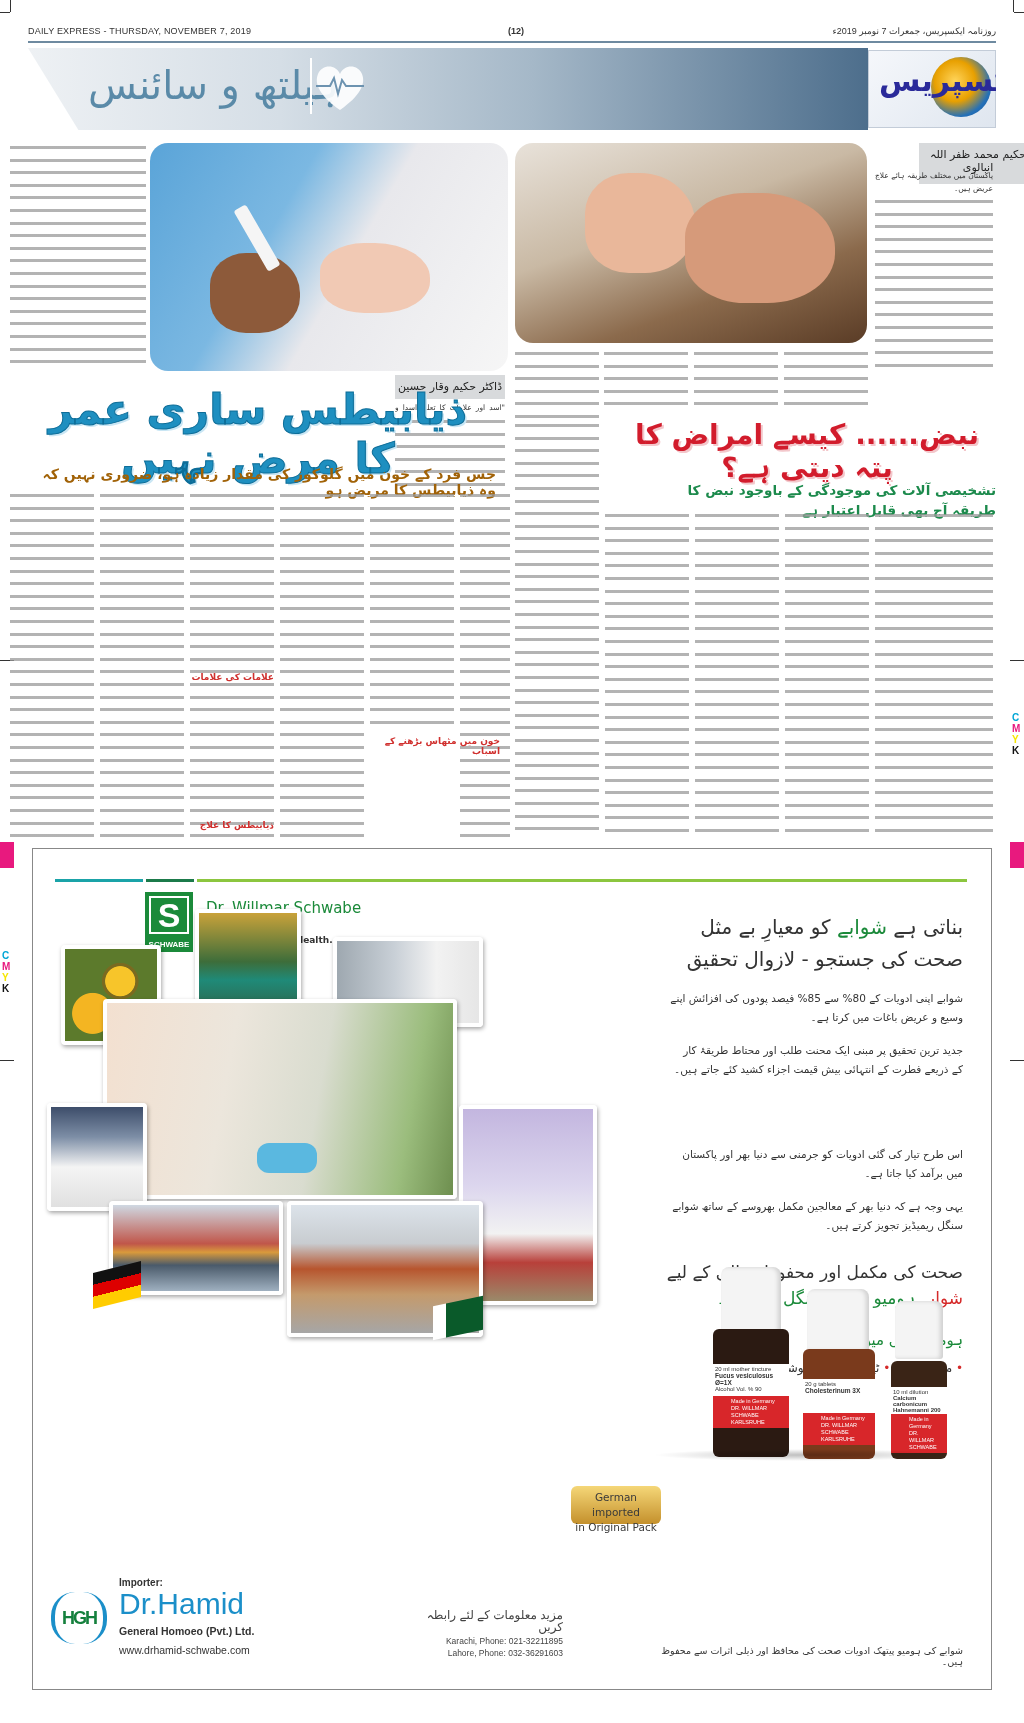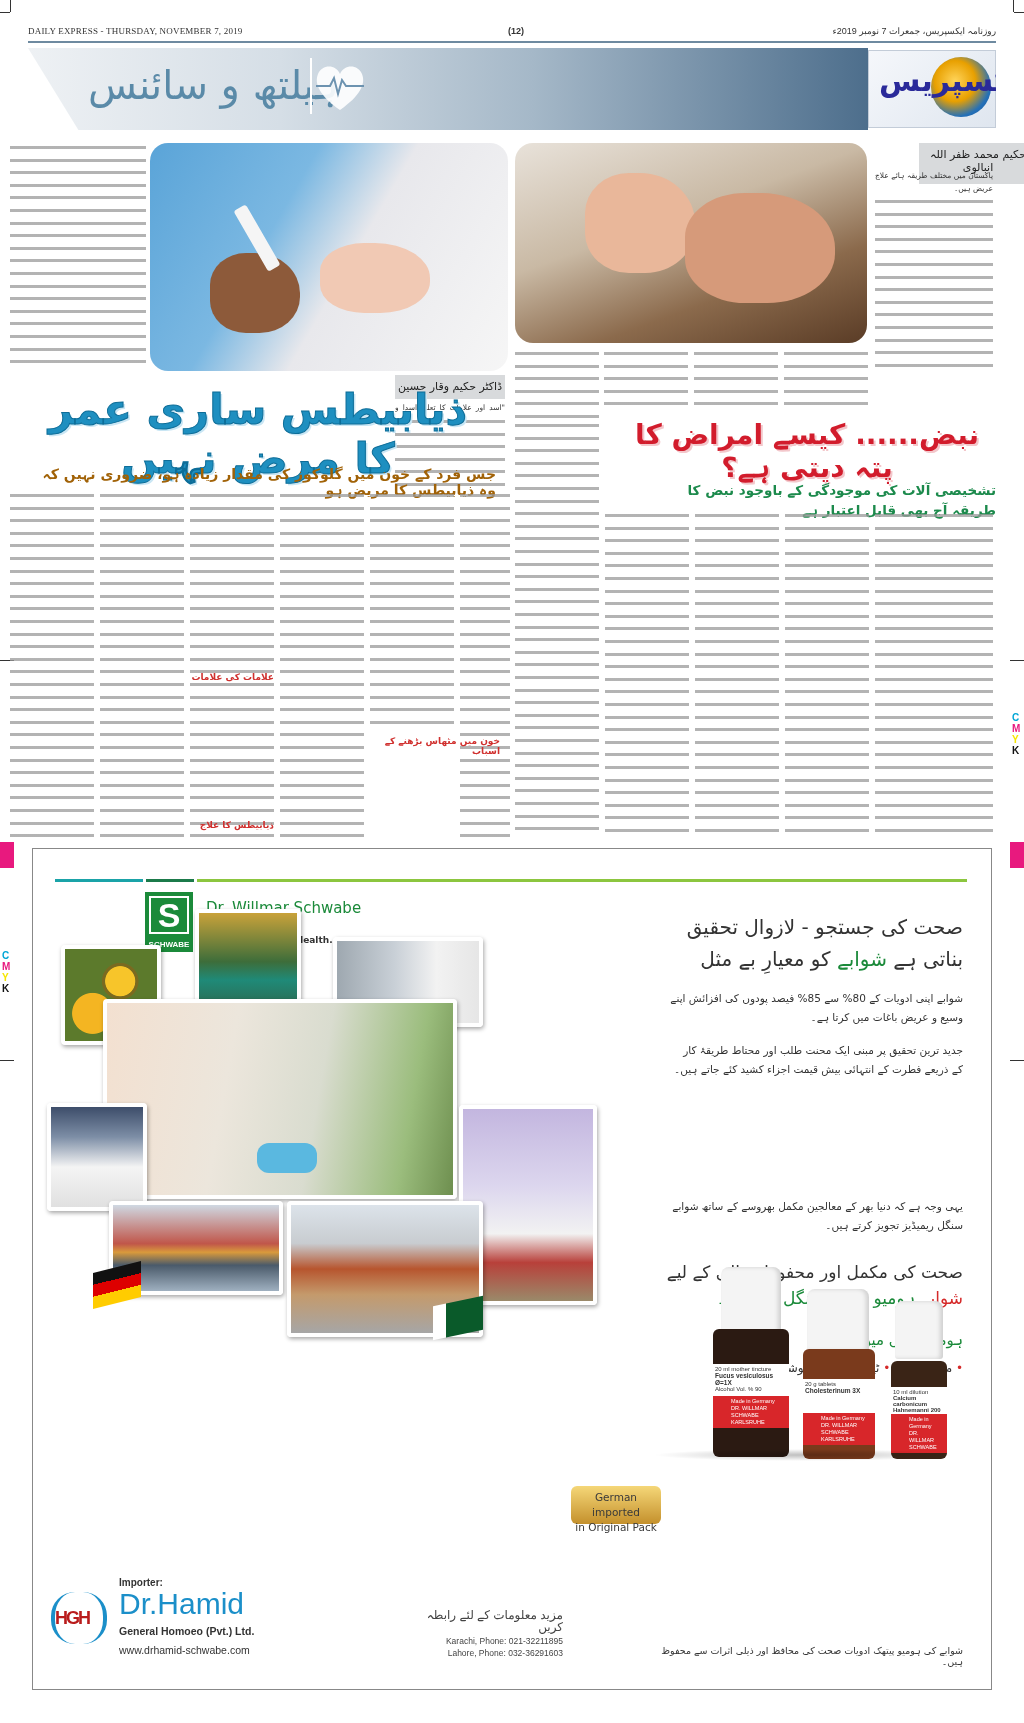--- a/index.html
+++ b/index.html
@@ -1,21 +1,21 @@
 <!DOCTYPE html>
 <html><head>
 <meta charset="utf-8">
 <style>
   * { box-sizing: border-box; margin: 0; padding: 0; }
   body { width: 1024px; height: 1723px; background: #ffffff; position: relative; overflow: hidden; font-family: "DejaVu Sans", sans-serif; color: #222; }
   
   .crop { position: absolute; background: #333; }
   
   .top-line { position: absolute; left: 28px; top: 26px; width: 968px; font-size: 9px; font-family: "Liberation Sans", sans-serif; color: #333; }
-  .top-line .en { position: absolute; left: 0; top: 0; letter-spacing: 0.2px; font-family: Liberation Serif, serif; }
+  .top-line .en { position: absolute; left: 0; top: 0; letter-spacing: 0.2px; }
   .top-line .pg { position: absolute; left: 480px; top: 0; font-weight: bold; }
   .top-line .ur { position: absolute; right: 0; top: 0; direction: rtl; }
   .rule { position: absolute; left: 28px; top: 41px; width: 968px; height: 2px; background: #6e8aa0; }
   
   .banner { position: absolute; left: 28px; top: 48px; width: 968px; height: 82px; overflow: hidden; }
   .banner .grad { position: absolute; left: 0; top: 0; width: 840px; height: 82px;
     background: linear-gradient(90deg, #eef1f4 0%, #d5dee6 30%, #a5b8c8 60%, #4d6e8c 100%);
     clip-path: polygon(0 0, 100% 0, 100% 100%, 6% 100%); }
   .banner .title { position: absolute; left: 60px; top: 14px; font-size: 40px; color: #5a8aa8; direction: rtl; font-family: "DejaVu Sans", sans-serif; }
   .banner .heart { position: absolute; left: 282px; top: 10px; width: 60px; height: 56px; }
@@ -54,21 +54,21 @@
   .ad-h2 .g { color: #1b8a3a; }
   .ad-h3 { position: absolute; left: 700px; top: 482px; width: 230px; font-size: 15px; color: #1b8a3a; direction: rtl; text-align: right; }
   .ad-types { position: absolute; left: 700px; top: 512px; width: 230px; font-size: 12px; color: #333; direction: rtl; text-align: right; }
   .ad-types .dot { color: #d52a2a; }
   .pic { position: absolute; border: 4px solid #fff; box-shadow: 1px 2px 4px rgba(0,0,0,0.35); border-radius: 4px; }
   .badge { position: absolute; left: 538px; top: 637px; width: 90px; height: 38px; border-radius: 6px; background: linear-gradient(180deg,#f5d778,#c4902c); color: #3a3a3a; font-size: 10.5px; line-height: 15px; text-align: center; padding-top: 4px; font-family: "DejaVu Sans", sans-serif; }
   .bottle { position: absolute; border-radius: 6px; }
   .cap { position: absolute; background: #f4f4f4; border-radius: 8px 8px 3px 3px; box-shadow: inset -3px 0 4px rgba(0,0,0,0.15); }
   .label { position: absolute; background: #fff; font-size: 6px; color: #333; font-family: "Liberation Sans", sans-serif; padding: 2px; }
   .label .red { position: absolute; left: 0; bottom: 0; width: 100%; background: #d8262a; color: #fff; font-size: 5.5px; padding: 2px 2px 2px 18px; line-height: 7px; }
-  .hgh { position: absolute; left: 18px; top: 743px; width: 56px; height: 52px; color: #b91c1c; font-size: 34px; font-family: "Liberation Sans", sans-serif; line-height: 52px; border-left: 4px solid #1b8fc9; border-right: 4px solid #1b8fc9; border-radius: 24px; }
+  .hgh { position: absolute; left: 18px; top: 743px; width: 56px; height: 52px; color: #15803d; font-size: 34px; font-family: "Liberation Sans", sans-serif; line-height: 52px; text-align: center; border-left: 4px solid #1b8fc9; border-right: 4px solid #1b8fc9; border-radius: 24px; }
   .dh-name { position: absolute; left: 86px; top: 738px; font-size: 30px; color: #1b8fc9; font-family: "Liberation Sans", sans-serif; }
   .dh-sub { position: absolute; left: 86px; top: 776px; font-size: 10.5px; color: #333; font-weight: bold; font-family: "Liberation Sans", sans-serif; }
   .dh-web { position: absolute; left: 86px; top: 795px; font-size: 10.5px; color: #333; font-family: "Liberation Sans", sans-serif; }
   .contact { position: absolute; left: 380px; top: 760px; width: 150px; text-align: right; font-size: 8.5px; color: #444; line-height: 12px; font-family: "Liberation Sans", sans-serif; }
   .contact .ur { direction: rtl; font-size: 12px; margin-bottom: 2px; }
   .foot-ur { position: absolute; left: 620px; top: 786px; width: 310px; font-size: 9.5px; color: #333; direction: rtl; text-align: right; }
 </style>
 </head>
 <body>
 
@@ -176,30 +176,31 @@
     <div class="s">S</div>
     <div class="t">SCHWABE</div>
   </div>
   <div class="brand-name">
     <div>Dr. Willmar Schwabe</div>
     <div>Germany</div>
   </div>
   <div class="brand-tag">From Nature. For Health.</div>
 
   <div class="ad-head">
-    <div>صحت کی جستجو - لازوال تحقیق</div>
     <div>
       <span>بناتی ہے</span>
       <span class="g">شوابے</span>
       <span>کو معیارِ بے مثل</span>
     </div>
+    <div>صحت کی جستجو - لازوال تحقیق</div>
   </div>
 
   <div class="ad-para" style="top:140px">شوابے اپنی ادویات کے 80% سے 85% فیصد پودوں کی افزائش اپنے وسیع و عریض باغات میں کرتا ہے۔</div>
   <div class="ad-para" style="top:192px">جدید ترین تحقیق پر مبنی ایک محنت طلب اور محتاط طریقۂ کار کے ذریعے فطرت کے انتہائی بیش قیمت اجزاء کشید کئے جاتے ہیں۔</div>
+  <div class="ad-para" style="top:296px">اس طرح تیار کی گئی ادویات کو جرمنی سے دنیا بھر اور پاکستان میں برآمد کیا جاتا ہے۔</div>
   <div class="ad-para" style="top:348px">یہی وجہ ہے کہ دنیا بھر کے معالجین مکمل بھروسے کے ساتھ شوابے سنگل ریمیڈیز تجویز کرتے ہیں۔</div>
 
   <div class="ad-h2">
     <div>صحت کی مکمل اور محفوظ بحالی کے لیے</div>
     <div>
       <span class="r">شوابے</span>
       <span class="g">ہومیو پیتھک سنگل ریمیڈیز۔</span>
     </div>
   </div>
   <div class="ad-h3">ہومیو پیتھی میں بہترین</div>

